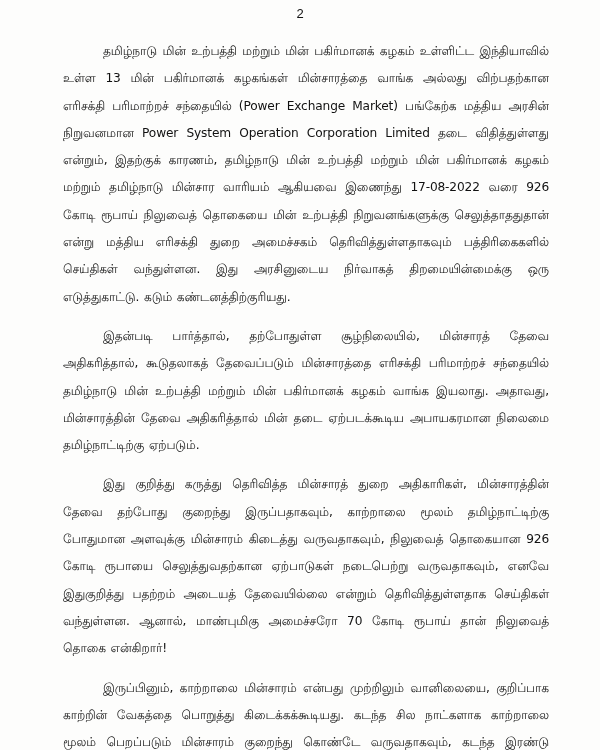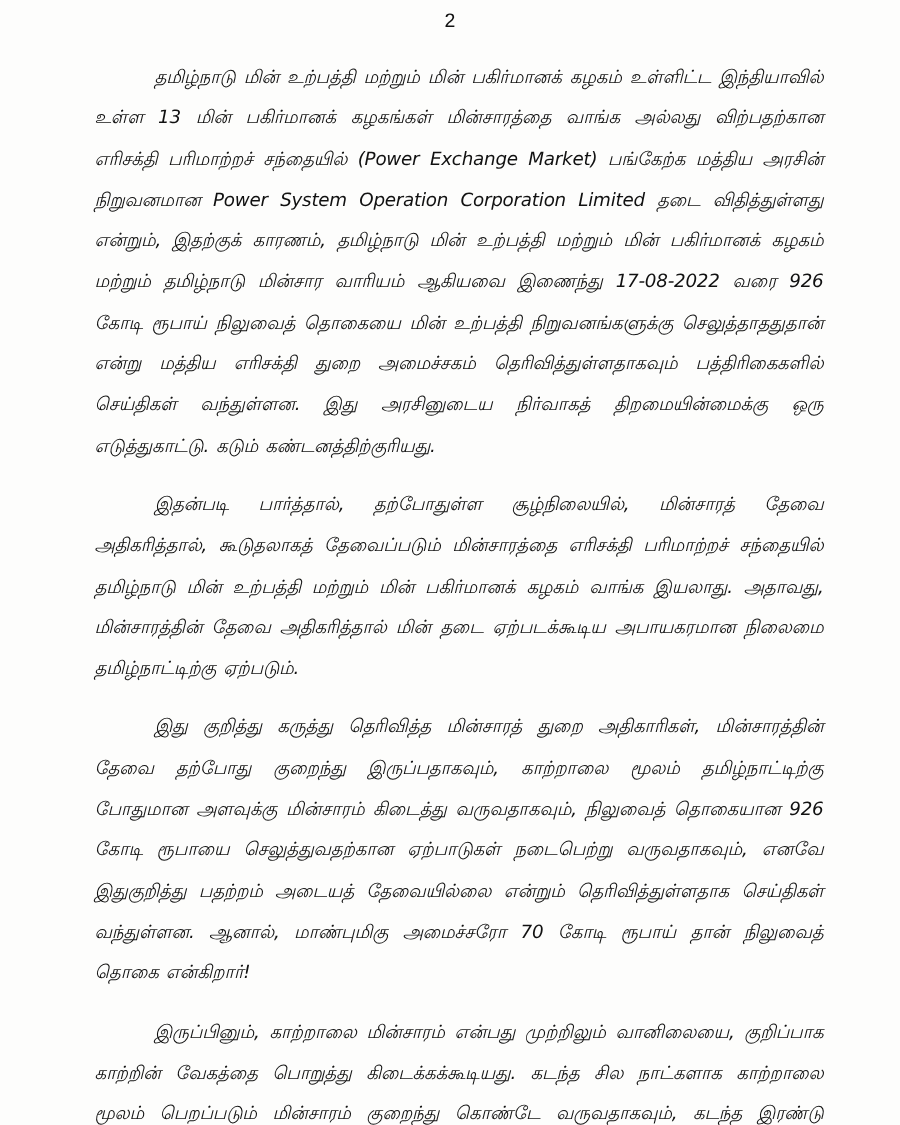--- a/index.html
+++ b/index.html
@@ -39,21 +39,20 @@
     width: 486px;
   }
   .para {
     margin: 0 0 12px 0;
     font-size: 12.2px;
     line-height: 27.3px;
     text-align: justify;
     text-indent: 40px;
     letter-spacing: -0.15px;
     word-spacing: 1px;
-    font-style: italic;
   }
 </style>
 </head>
 <body>
 
 <div class="page">
   <div class="page-number">2</div>
 
   <div class="body-text">
     <p class="para">தமிழ்நாடு மின் உற்பத்தி மற்றும் மின் பகிர்மானக் கழகம் உள்ளிட்ட இந்தியாவில் உள்ள 13 மின் பகிர்மானக் கழகங்கள் மின்சாரத்தை வாங்க அல்லது விற்பதற்கான எரிசக்தி பரிமாற்றச் சந்தையில் (Power Exchange Market) பங்கேற்க மத்திய அரசின் நிறுவனமான Power System Operation Corporation Limited தடை விதித்துள்ளது என்றும், இதற்குக் காரணம், தமிழ்நாடு மின் உற்பத்தி மற்றும் மின் பகிர்மானக் கழகம் மற்றும் தமிழ்நாடு மின்சார வாரியம் ஆகியவை இணைந்து 17-08-2022 வரை 926 கோடி ரூபாய் நிலுவைத் தொகையை மின் உற்பத்தி நிறுவனங்களுக்கு செலுத்தாததுதான் என்று மத்திய எரிசக்தி துறை அமைச்சகம் தெரிவித்துள்ளதாகவும் பத்திரிகைகளில் செய்திகள் வந்துள்ளன. இது அரசினுடைய நிர்வாகத் திறமையின்மைக்கு ஒரு எடுத்துகாட்டு. கடும் கண்டனத்திற்குரியது.</p>

